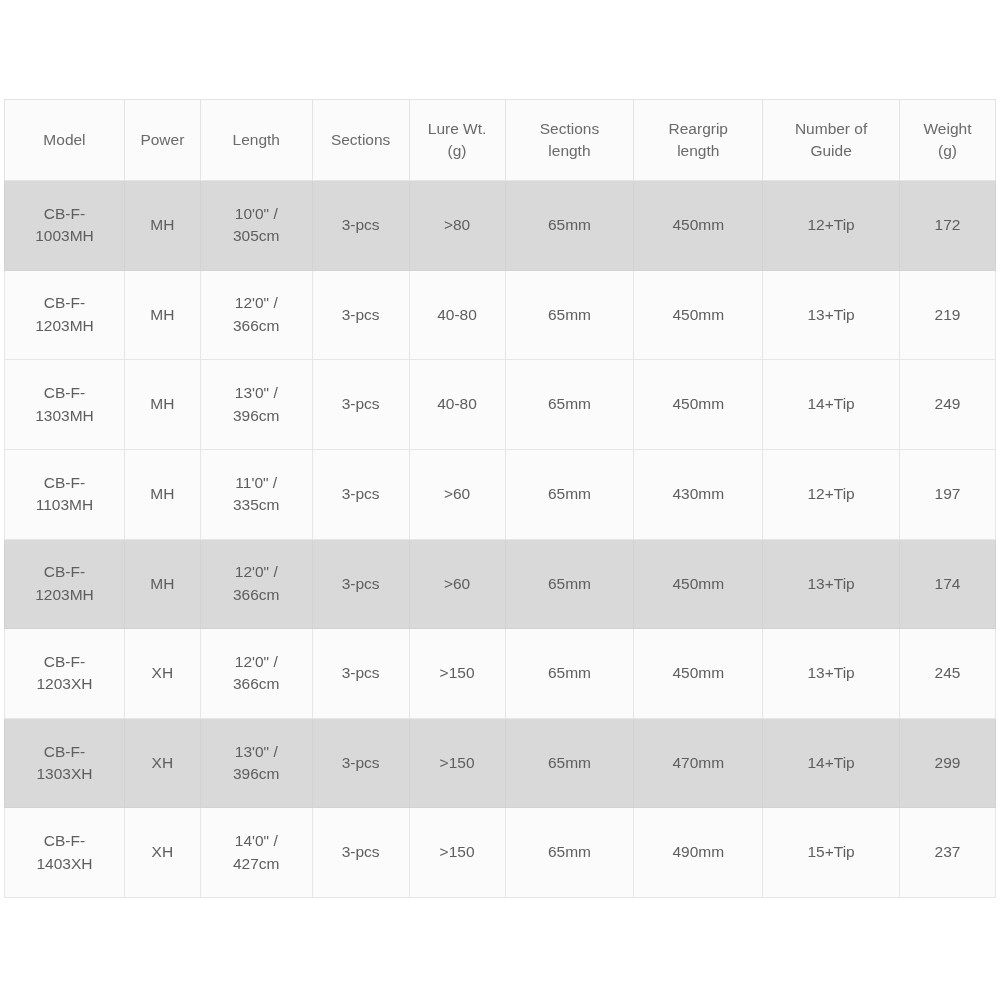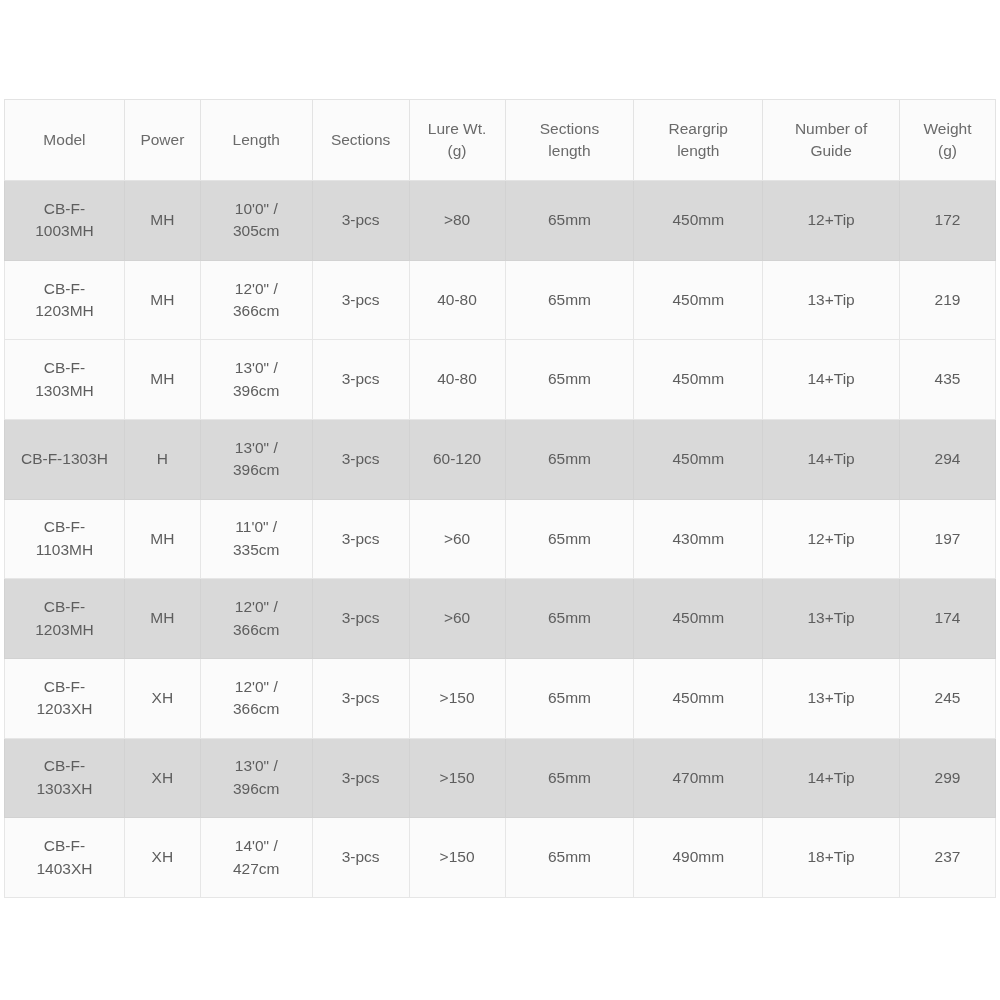--- a/index.html
+++ b/index.html
@@ -159,37 +159,21 @@
           <td>MH</td>
           <td>
             <span class="cell-line">13'0" /</span>
             <span class="cell-line">396cm</span>
           </td>
           <td>3-pcs</td>
           <td>40-80</td>
           <td>65mm</td>
           <td>450mm</td>
           <td>14+Tip</td>
-          <td>435</td>
-        </tr>
-        <tr class="row-shaded">
-          <td>
-            <span class="cell-line">CB-F-1303H</span>
-          </td>
-          <td>H</td>
-          <td>
-            <span class="cell-line">13'0" /</span>
-            <span class="cell-line">396cm</span>
-          </td>
-          <td>3-pcs</td>
-          <td>60-120</td>
-          <td>65mm</td>
-          <td>450mm</td>
-          <td>14+Tip</td>
-          <td>294</td>
+          <td>249</td>
         </tr>
         <tr class="row-plain">
           <td>
             <span class="cell-line">CB-F-</span>
             <span class="cell-line">1103MH</span>
           </td>
           <td>MH</td>
           <td>
             <span class="cell-line">11'0" /</span>
             <span class="cell-line">335cm</span>
@@ -259,18 +243,18 @@
           </td>
           <td>XH</td>
           <td>
             <span class="cell-line">14'0" /</span>
             <span class="cell-line">427cm</span>
           </td>
           <td>3-pcs</td>
           <td>&gt;150</td>
           <td>65mm</td>
           <td>490mm</td>
-          <td>18+Tip</td>
+          <td>15+Tip</td>
           <td>237</td>
         </tr>
       </tbody>
   </table>
 </div>
 
 </body></html>

